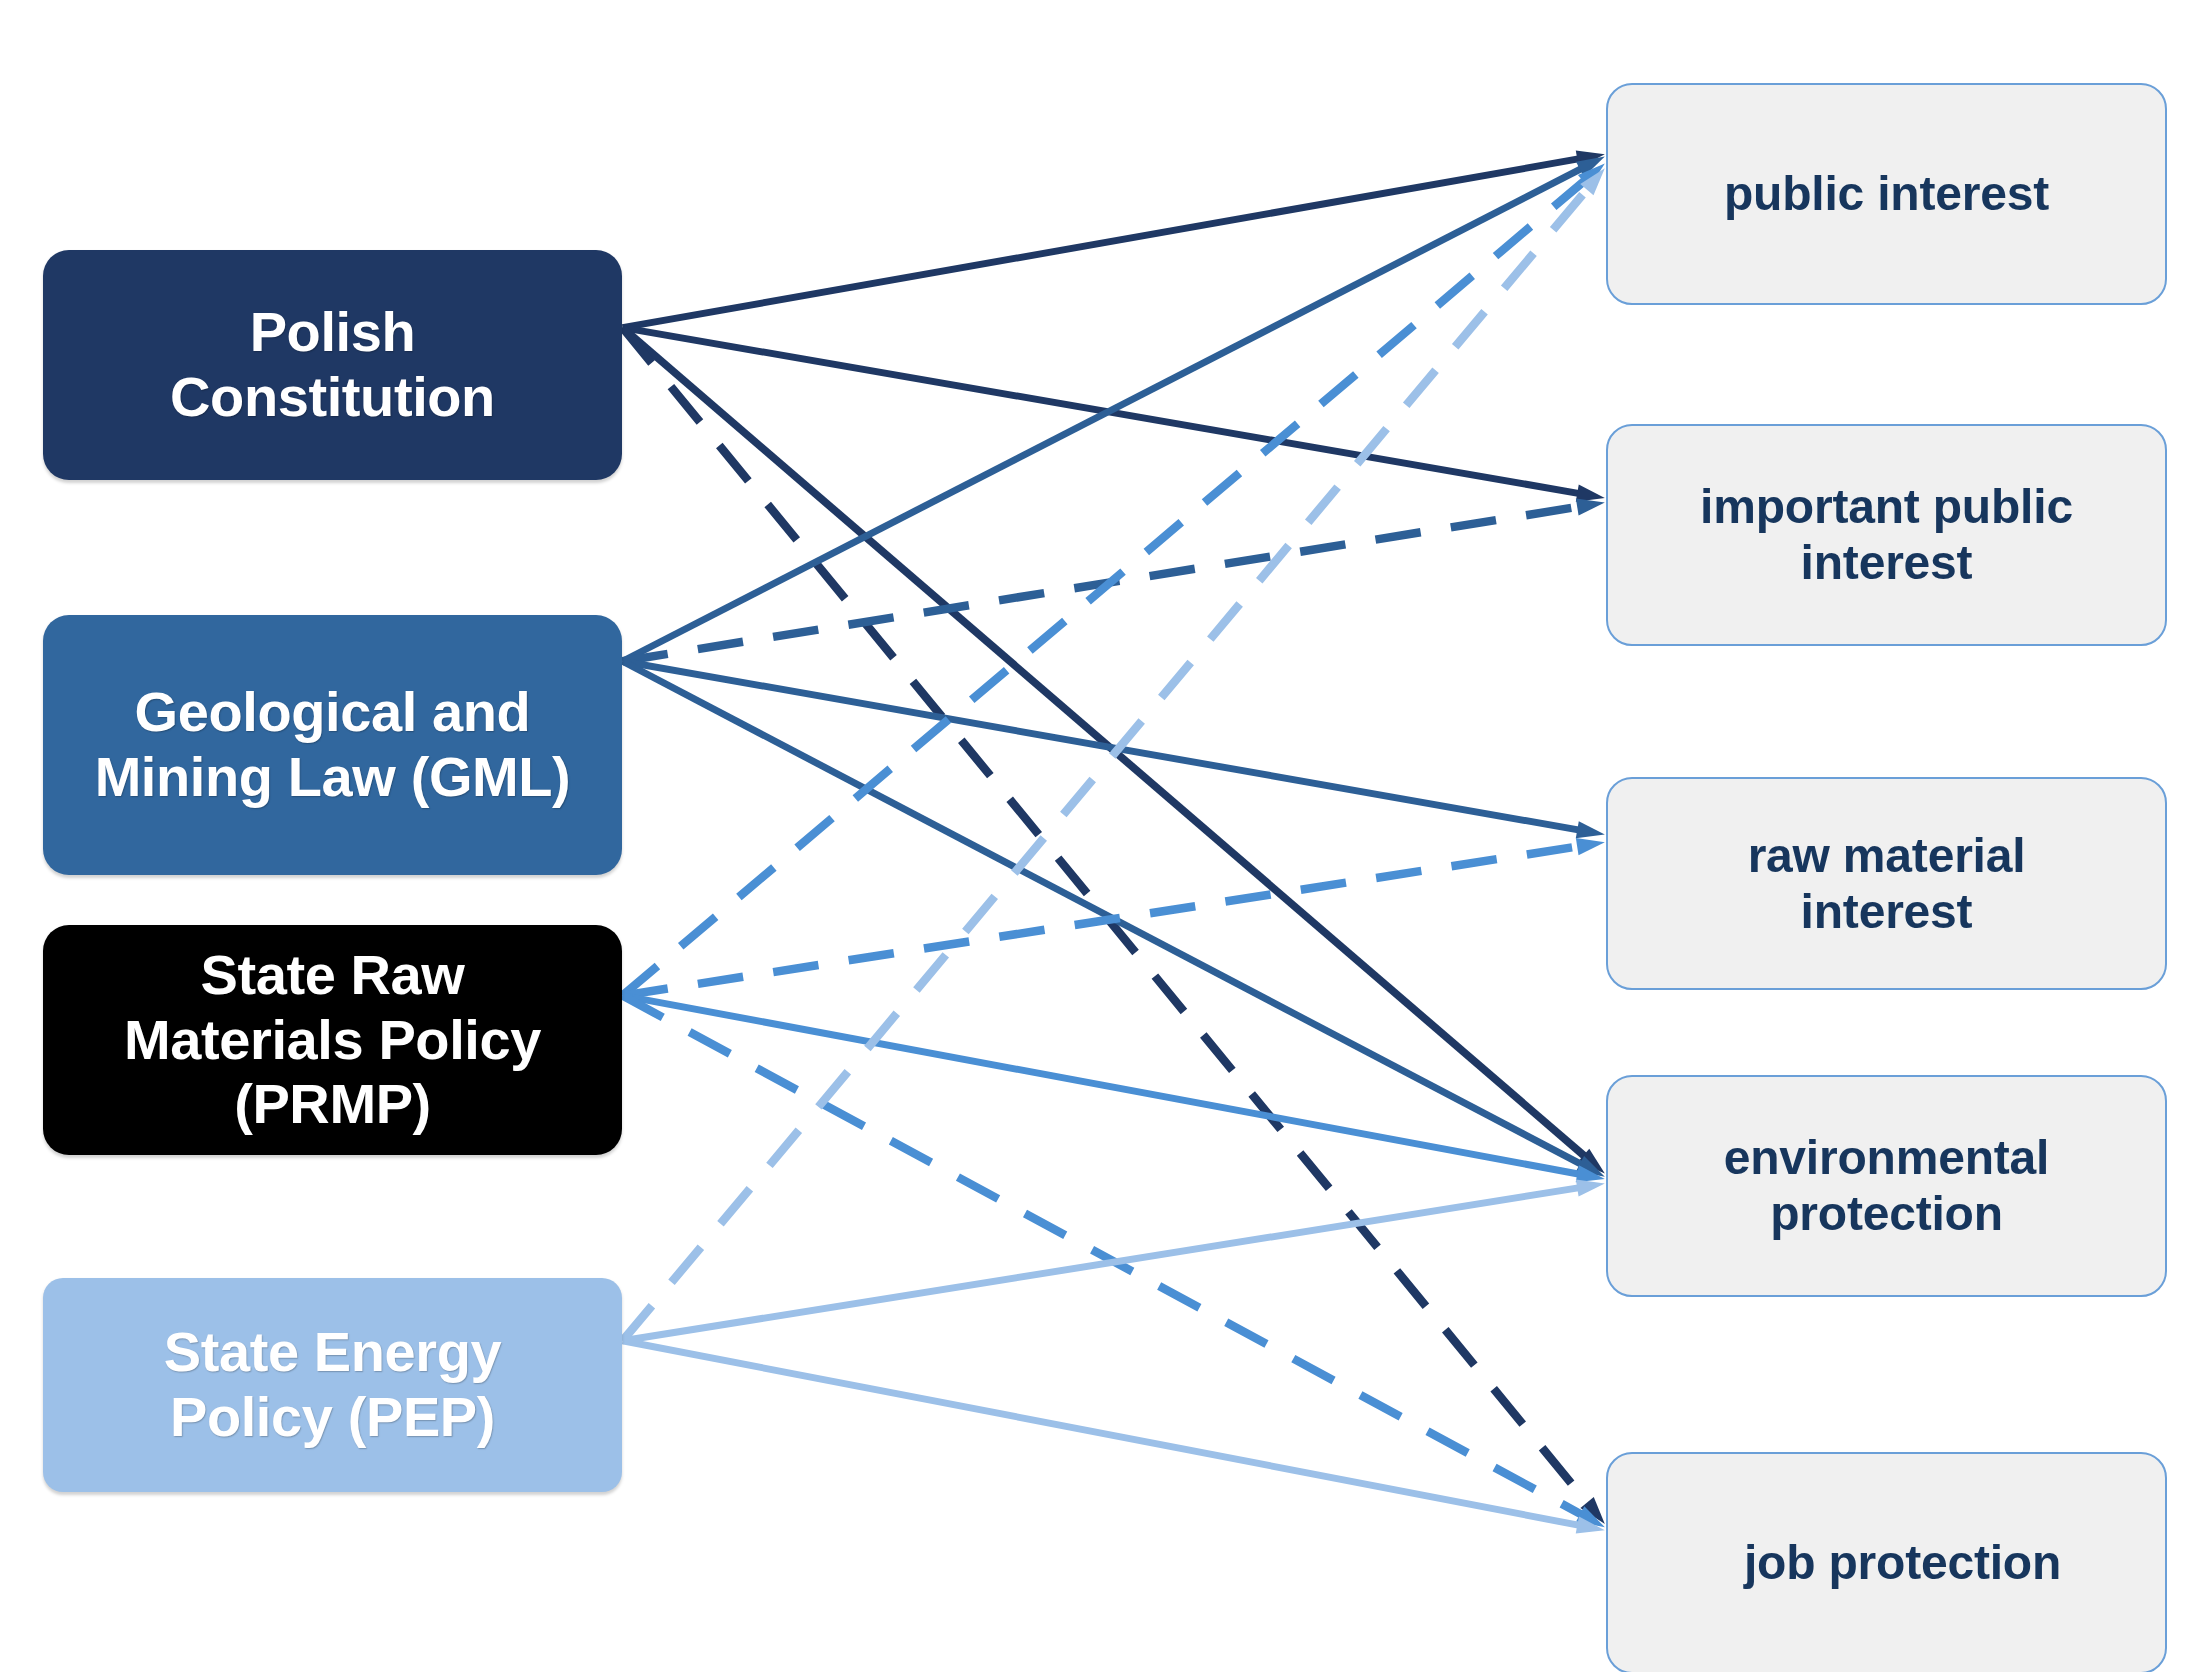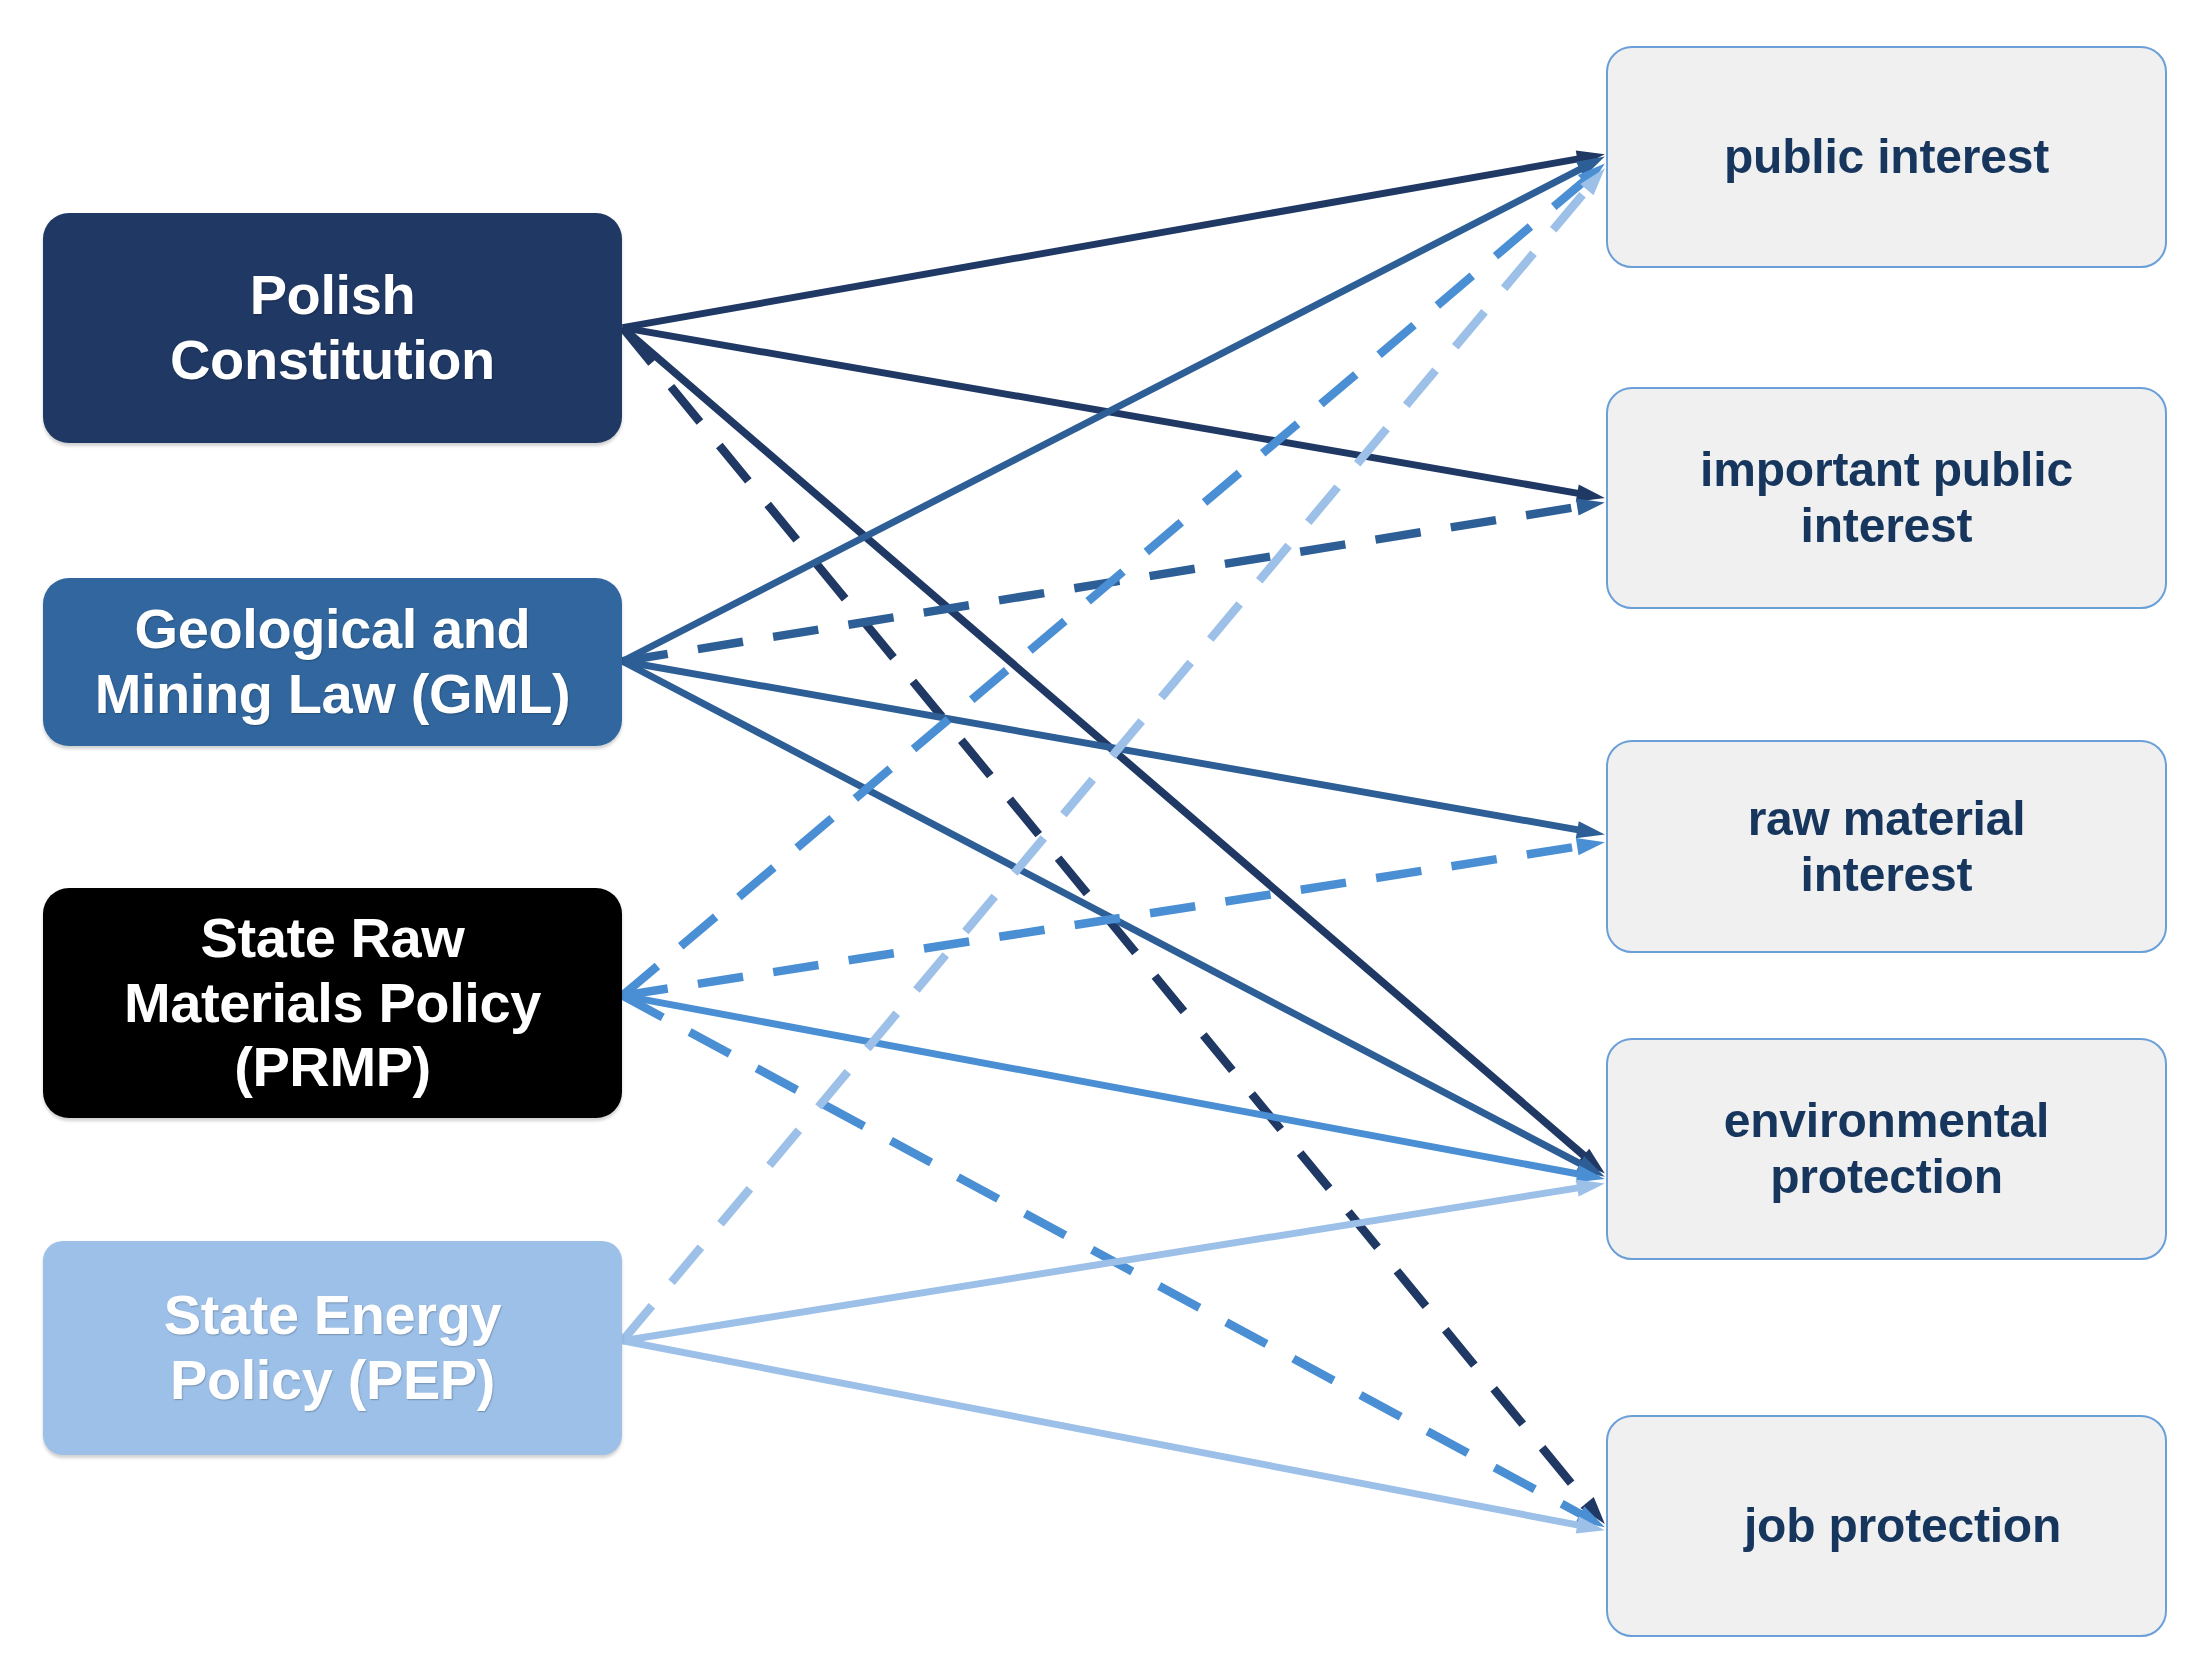--- a/index.html
+++ b/index.html
@@ -25,20 +25,21 @@
   }
   .node {
     position: absolute;
     box-sizing: border-box;
     display: flex;
     align-items: center;
     justify-content: center;
     text-align: center;
     z-index: 3;
     border-radius: 26px;
+    margin-top: 37px;
   }
   .node .label {
     display: block;
     width: 100%;
     line-height: 1.16;
     white-space: pre-line;
   }
   
   .src {
     color: #ffffff;
@@ -123,21 +124,21 @@
       <g>
         <line x1="808" y1="1740" x2="2048.673093716581" y2="1979.3769263170816" stroke="#9cc0e8" stroke-width="9" stroke-linecap="butt"></line>
         <polygon points="2083,1986 2045.2271758316797,1990.148946173327 2049.482071708874,1968.096132175674" fill="#9cc0e8"></polygon>
       </g>
     </svg>
   <div id="node-layer">
       <div class="node src" style="left: 43px; top: 213px; width: 579px; height: 230px; background: rgb(31, 56, 100);">
         <span class="label">Polish
 Constitution</span>
       </div>
-      <div class="node src" style="left: 43px; top: 578px; width: 579px; height: 168px; background: rgb(49, 103, 158);">
+      <div class="node src" style="left: 43px; top: 578px; width: 579px; height: 260px; background: rgb(49, 103, 158);">
         <span class="label">Geological and
 Mining Law (GML)</span>
       </div>
       <div class="node src" style="left: 43px; top: 888px; width: 579px; height: 230px; background: #000000;">
         <span class="label">State Raw
 Materials Policy
 (PRMP)</span>
       </div>
       <div class="node src" style="left: 43px; top: 1241px; width: 579px; height: 214px; background: rgb(156, 192, 232); border-radius: 20px;">
         <span class="label">State Energy

